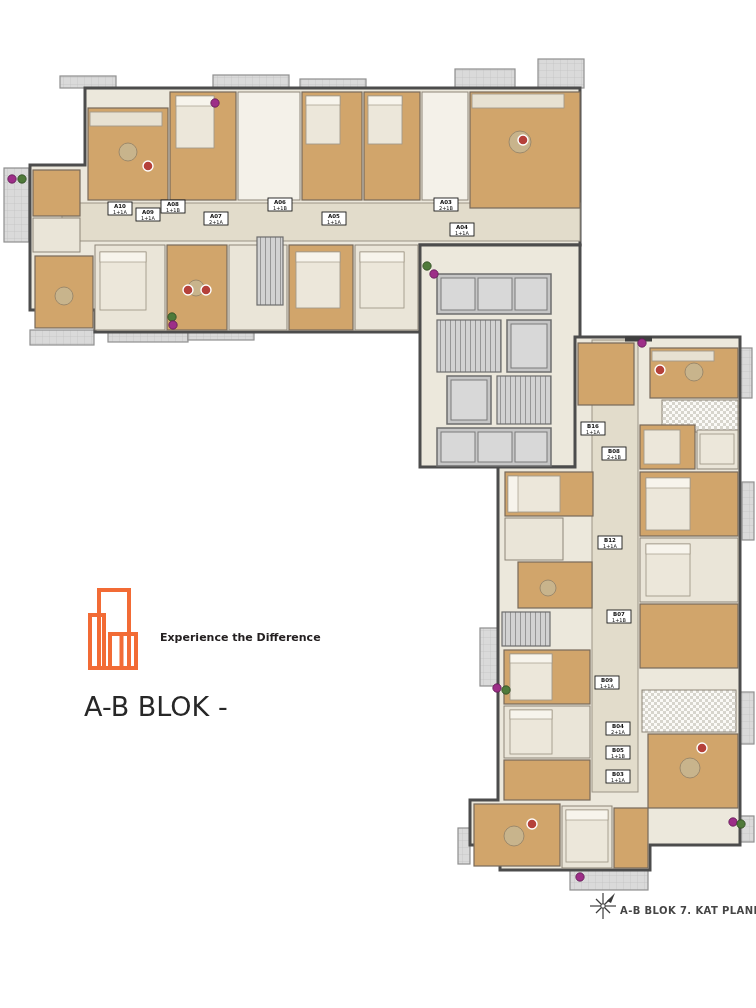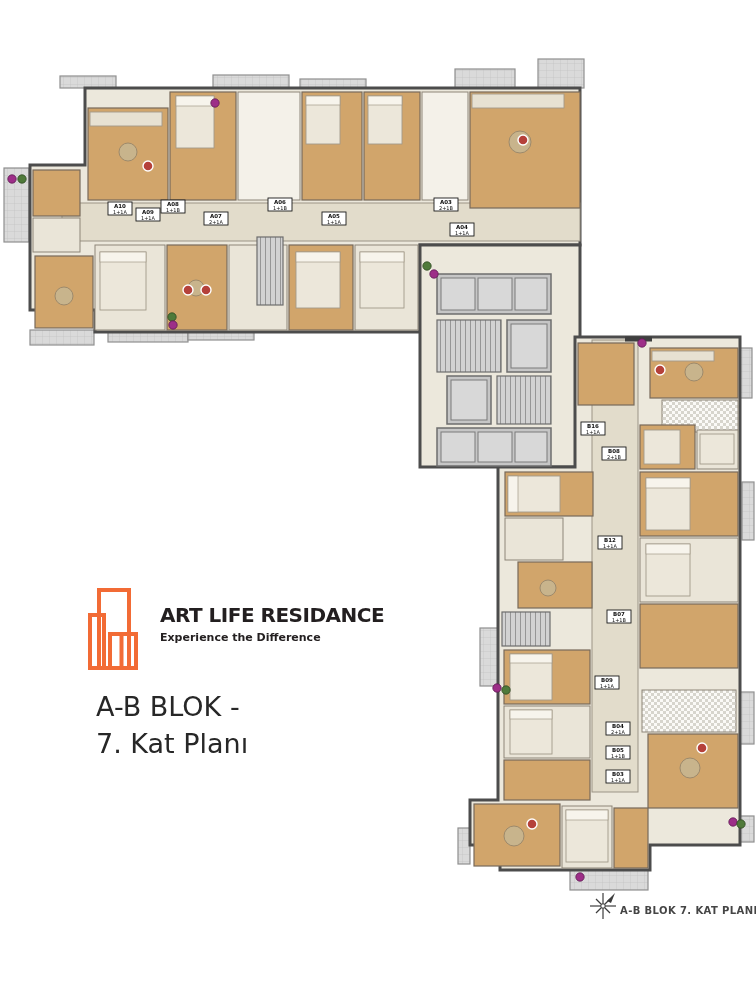--- a/index.html
+++ b/index.html
@@ -37,21 +37,21 @@
   .compass-line{stroke:#3c3c3c;stroke-width:1.2;}
   .compass-text{font-family:"DejaVu Sans",sans-serif;font-weight:bold;font-size:10px;fill:#454545;letter-spacing:0.4px;}
 
   
   .logo-icon{position:absolute;left:88px;top:588px;width:52px;height:82px;}
   .logo-stroke{fill:none;stroke:var(--accent);stroke-width:4;}
   .brand-title{position:absolute;left:160px;top:603px;width:230px;font-weight:bold;
                font-size:20px;letter-spacing:-0.5px;color:var(--ink);white-space:nowrap;}
   .brand-subtitle{position:absolute;left:160px;top:631px;width:224px;
                   font-weight:bold;font-size:11px;color:#242021;}
-  .plan-title{position:absolute;left:84px;top:688px;font-size:27px;line-height:37px;color:#272727;margin-left:12px;}
+  .plan-title{position:absolute;left:84px;top:688px;font-size:27px;line-height:37px;color:#272727;}
 </style>
 </head>
 <body>
 
 <div class="canvas">
 
   <svg class="plan-svg" viewBox="0 0 756 1008">
     <defs>
       <pattern id="balconyPat" width="7" height="7" patternUnits="userSpaceOnUse">
         <rect width="7" height="7" fill="#dadada"></rect>
@@ -318,21 +318,19 @@
     <text class="compass-text" x="620" y="914">A-B BLOK 7. KAT PLANI</text>
   </svg>
 
   <svg class="logo-icon" viewBox="0 0 52 82">
     <rect class="logo-stroke" x="11" y="2" width="30" height="78"></rect>
     <rect class="logo-stroke" x="2" y="27" width="14" height="53"></rect>
     <rect class="logo-stroke" x="22" y="46" width="26" height="34"></rect>
     <line class="logo-stroke" x1="33.5" y1="46" x2="33.5" y2="80"></line>
   </svg>
 
-  <div class="brand-title">ART LIFE RESIDANCE</div>
   <div class="brand-subtitle">Experience the Difference</div>
 
   <div class="plan-title">
     <div>A-B BLOK -</div>
-    <div>7. Kat Planı</div>
   </div>
 
 </div>
 
 </body></html>

